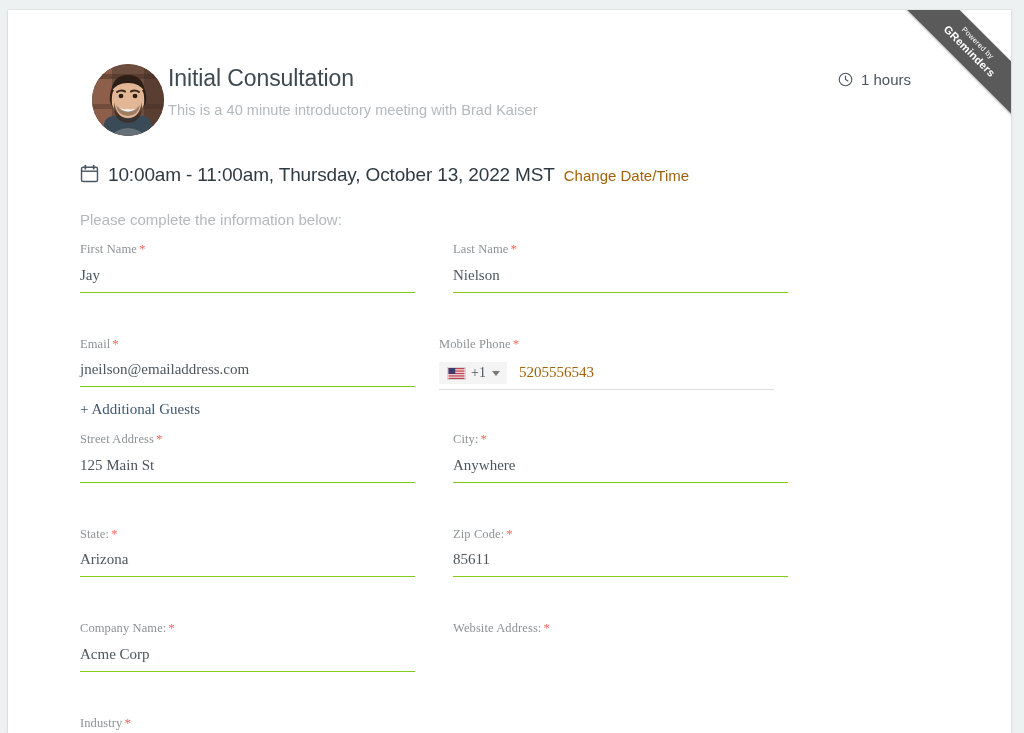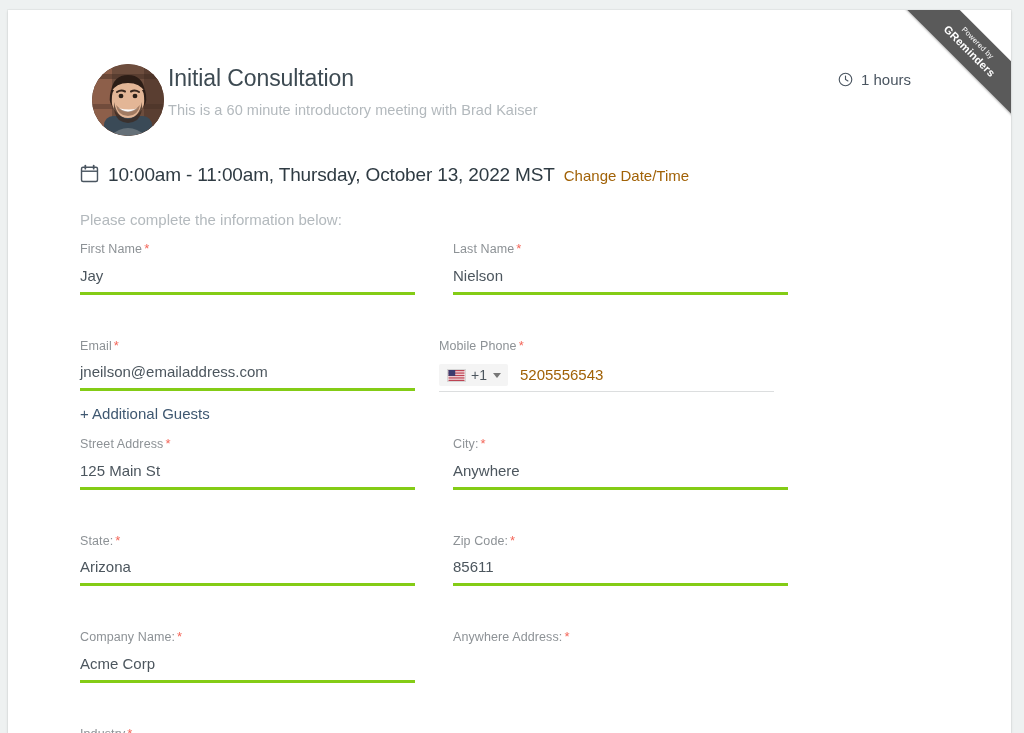--- a/index.html
+++ b/index.html
@@ -154,20 +154,21 @@
     width: 692px;
   }
   .row {
     position: relative;
     display: flex;
     gap: 38px;
   }
   .col {
     width: 335px;
     flex: 0 0 335px;
+    font-family: Liberation Serif, serif;
   }
   .col.empty { visibility: hidden; }
 
   .field { position: relative; }
   .label {
     font-size: 12.5px;
     color: #8d9296;
     letter-spacing: .1px;
     line-height: 1;
     margin-bottom: 12px;
@@ -176,21 +177,21 @@
   .req {
     color: #f4675a;
     font-size: 13px;
     margin-left: 2px;
   }
   .value {
     font-size: 15px;
     color: #4c565e;
     line-height: 1;
     padding-bottom: 9px;
-    border-bottom: 3px solid #84cc16;
+    border-bottom: 1px solid #84cc16;
     min-height: 24px;
     cursor: text;
   }
 
   
   .phone-field { display: flex; align-items: stretch; border-bottom: 1px solid #dcdedf; }
   .phone-prefix {
     display: flex;
     align-items: center;
     gap: 5px;
@@ -271,21 +272,21 @@
           <path d="M39 27.5 q4 -2 8 0.5" stroke="#3a291f" stroke-width="2" fill="none" stroke-linecap="round"></path>
           <path d="M26 44 q10 8 20 0 q-8 3 -20 0z" fill="#ffffff"></path>
           <path d="M24 41 q12 13 24 0 q-2 11 -12 11 q-10 0 -12 -11z" fill="#6b4a38" opacity=".55"></path>
           <path d="M22 38 q3 16 14 17 q11 -1 14 -17 q1 12 -5 18 q-9 6 -18 0 q-6 -6 -5 -18z" fill="#3b2a20" opacity=".75"></path>
         </g>
       </svg>
     </div>
 
     <div class="titles">
       <div class="event-title">Initial Consultation</div>
-      <div class="event-sub">This is a 60 minute introductory meeting with Brad Kaiser</div>
+      <div class="event-sub">This is a 40 minute introductory meeting with Brad Kaiser</div>
     </div>
 
     <div class="duration">
       <svg width="15" height="15" viewBox="0 0 16 16">
         <circle cx="8" cy="8" r="6.7" fill="none" stroke="#4a5560" stroke-width="1.2"></circle>
         <path d="M8 4.2 V8 L10.6 9.6" fill="none" stroke="#4a5560" stroke-width="1.2" stroke-linecap="round"></path>
       </svg>
       <span>1 hours</span>
     </div>
   </div>
@@ -389,21 +390,21 @@
 
     <div class="row" style="margin-bottom:44px;">
       <div class="col">
         <div class="field">
           <span class="label"><span>Company Name:</span><span class="req">*</span></span>
           <div class="value">Acme Corp</div>
         </div>
       </div>
       <div class="col">
         <div class="field">
-          <span class="label"><span>Anywhere Address:</span><span class="req">*</span></span>
+          <span class="label"><span>Website Address:</span><span class="req">*</span></span>
         </div>
       </div>
     </div>
 
     <div class="row">
       <div class="col">
         <div class="field">
           <span class="label" style="margin-bottom:10px;"><span>Industry</span><span class="req">*</span></span>
 
         </div>

